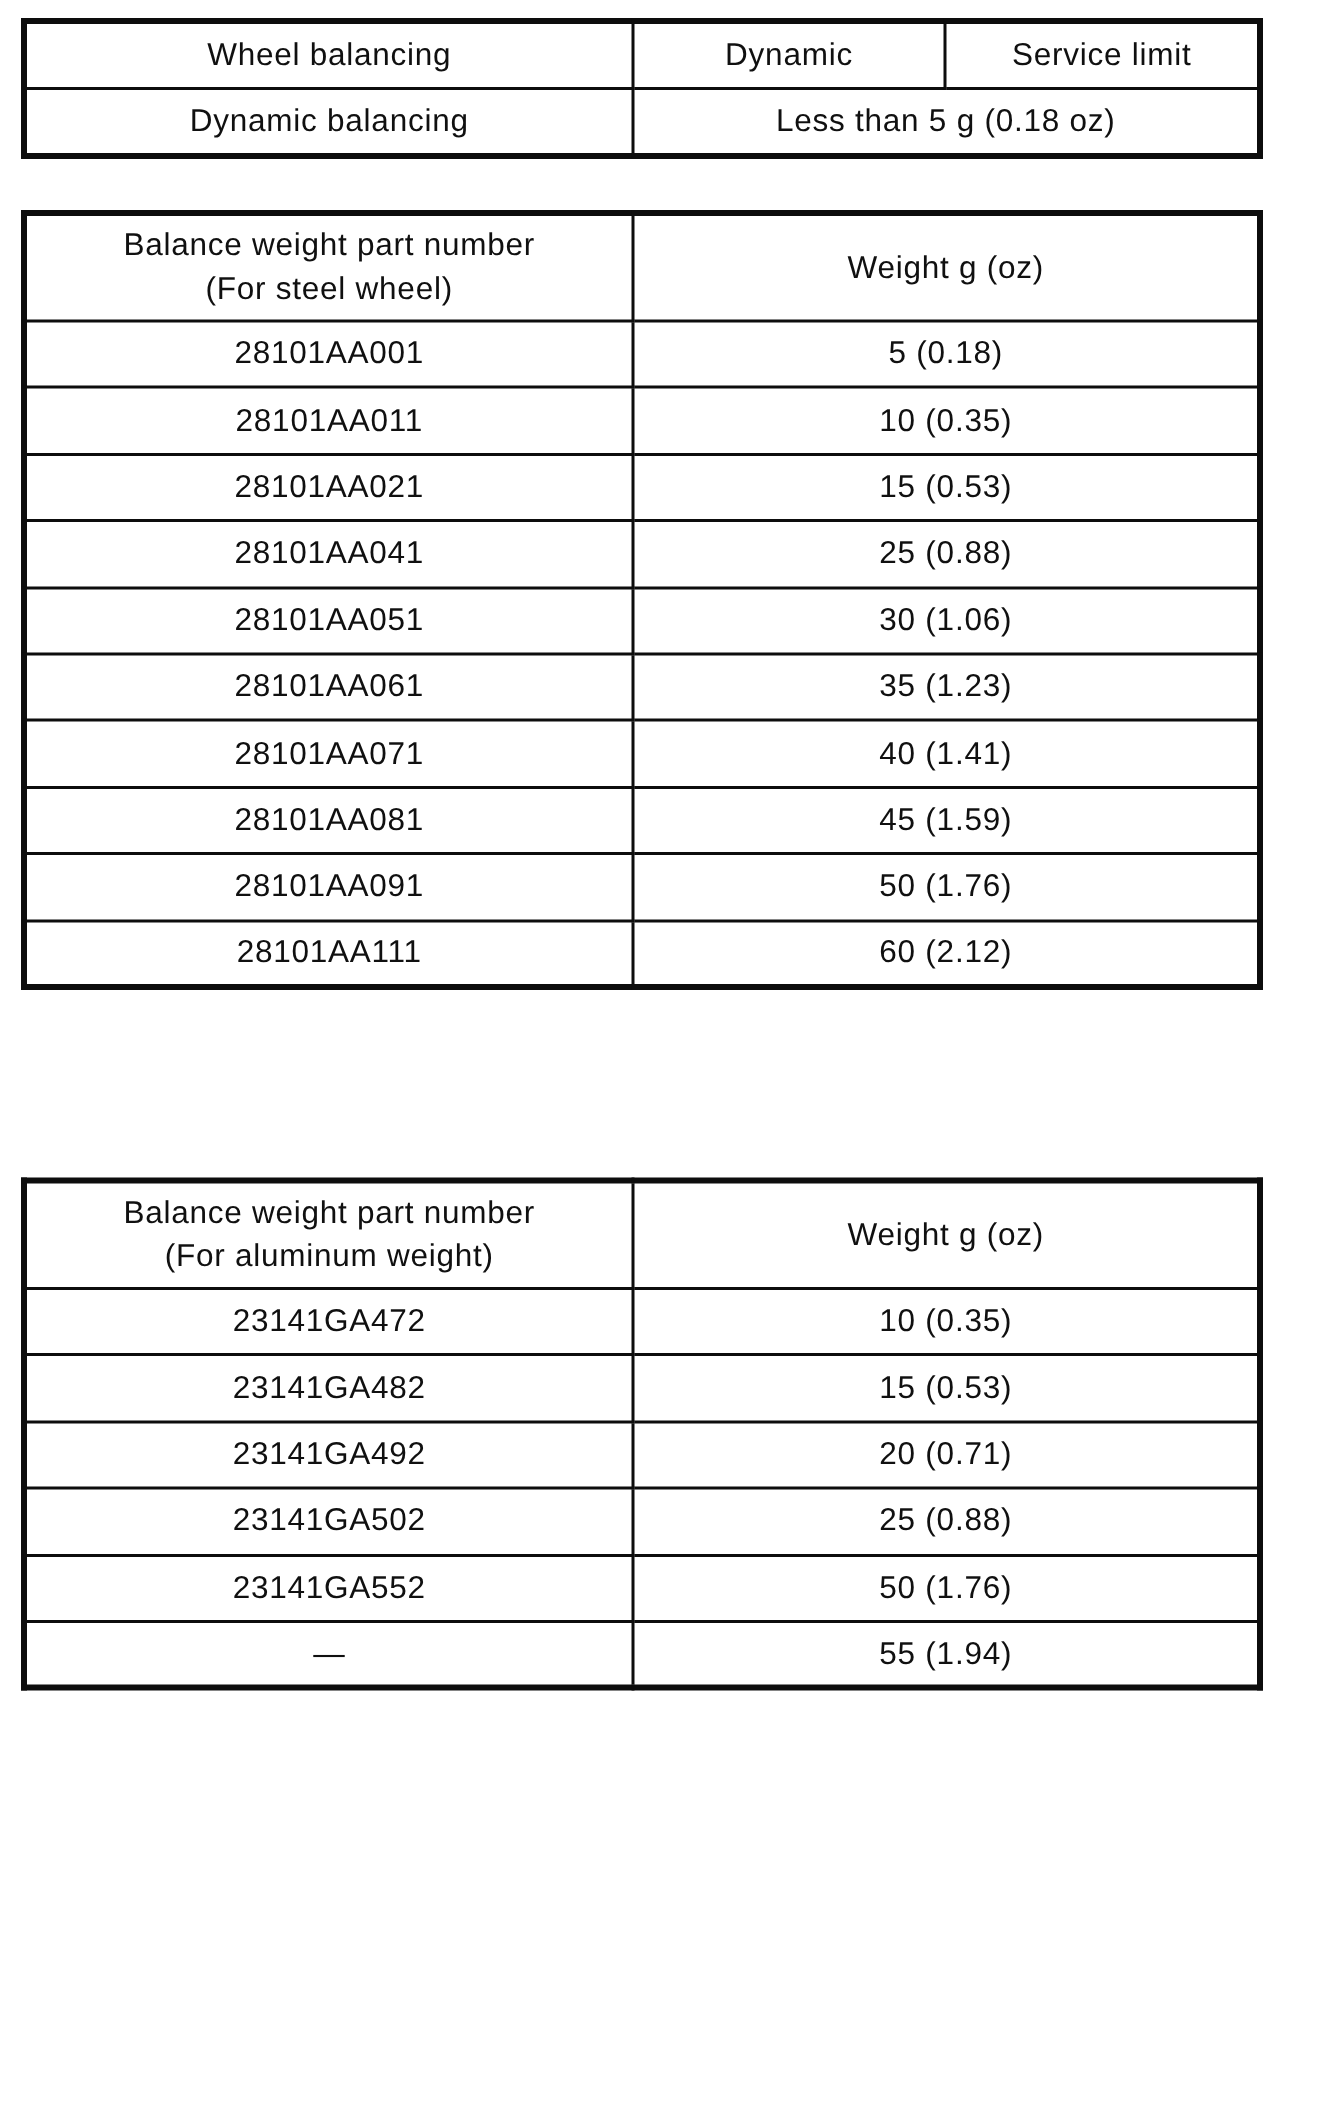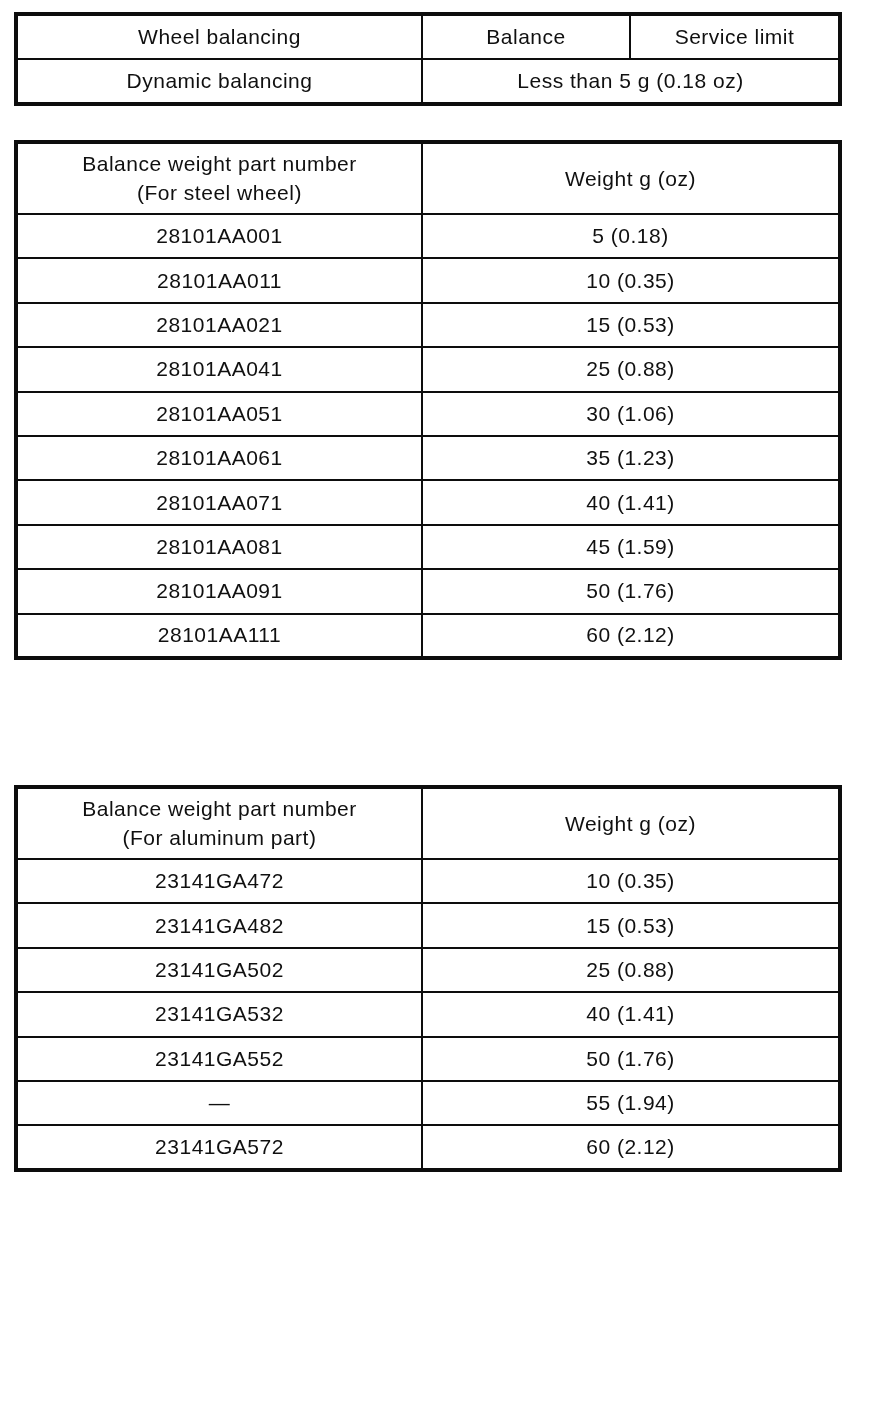--- a/index.html
+++ b/index.html
@@ -64,21 +64,21 @@
 
   <table id="balancing-table">
     <colgroup>
         <col class="c1">
         <col class="c2">
         <col class="c3">
       </colgroup>
     <tbody>
         <tr>
       <th>Wheel balancing</th>
-      <th>Balance</th>
+      <th>Dynamic</th>
       <th>Service limit</th>
     </tr>
     <tr>
       <td>Dynamic balancing</td>
       <td colspan="2">Less than 5 g (0.18 oz)</td>
     </tr>
   </tbody>
     </table>
 
   <table id="steel-table" class="part-table">
@@ -155,62 +155,58 @@
   <table id="aluminum-table" class="part-table">
     <colgroup>
         <col class="c1">
         <col class="c2">
       </colgroup>
     <thead>
       <tr>
         <th>
           <div class="hdr-two-line">
             <div>Balance weight part number</div>
-            <div>(For aluminum part)</div>
+            <div>(For aluminum weight)</div>
           </div>
         </th>
         <th>Weight g (oz)</th>
       </tr>
     </thead>
     <tbody>
 
     <tr>
       <td>23141GA472</td>
       <td>10 (0.35)</td>
     </tr>
 
     <tr>
       <td>23141GA482</td>
       <td>15 (0.53)</td>
     </tr>
 
+    <tr>
+      <td>23141GA492</td>
+      <td>20 (0.71)</td>
+    </tr>
 
     <tr>
       <td>23141GA502</td>
       <td>25 (0.88)</td>
     </tr>
 
 
 
-    <tr>
-      <td>23141GA532</td>
-      <td>40 (1.41)</td>
-    </tr>
 
 
     <tr>
       <td>23141GA552</td>
       <td>50 (1.76)</td>
     </tr>
 
     <tr>
       <td>—</td>
       <td>55 (1.94)</td>
     </tr>
 
-    <tr>
-      <td>23141GA572</td>
-      <td>60 (2.12)</td>
-    </tr>
   </tbody>
   </table>
 
 </div>
 
 </body></html>

